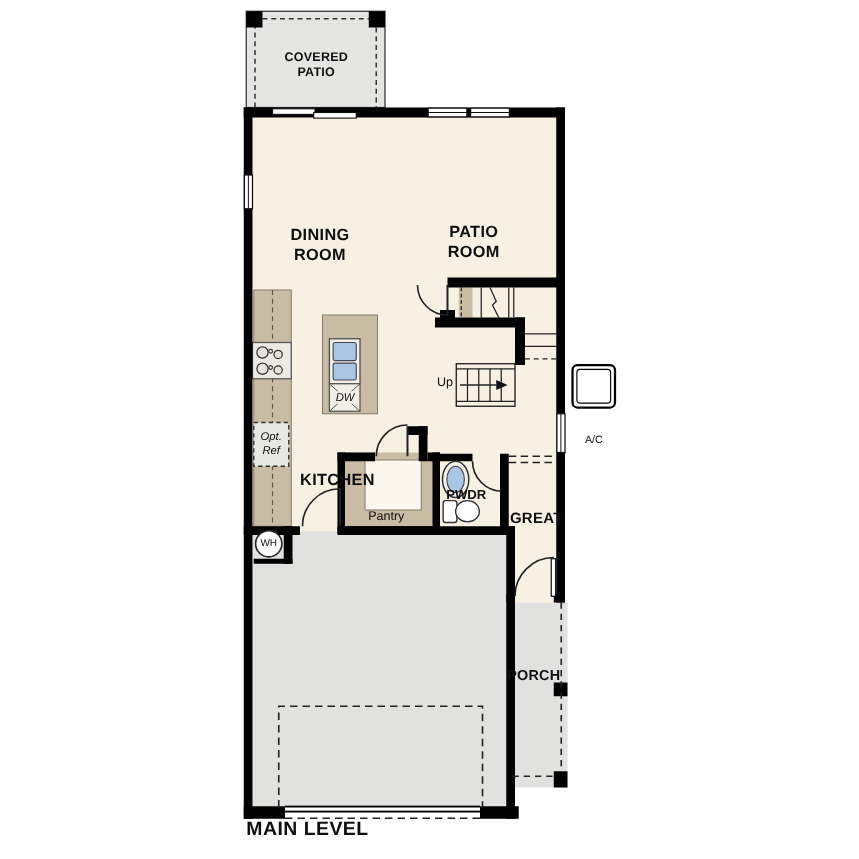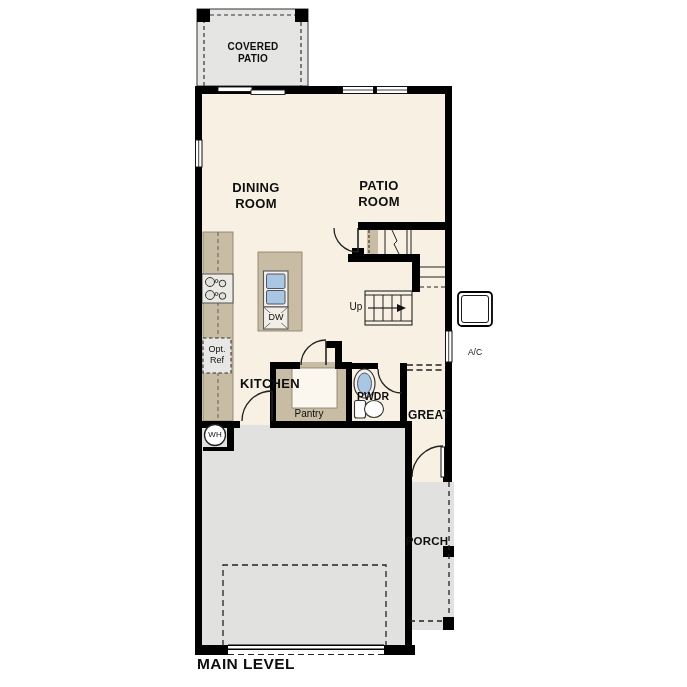--- a/index.html
+++ b/index.html
@@ -5,21 +5,21 @@
   html,body{margin:0;padding:0;background:#ffffff;}
   .plan{position:relative;width:687px;height:687px;background:#ffffff;overflow:hidden;
         font-family:"Liberation Sans",sans-serif;}
   .plan svg{position:absolute;left:0;top:0;}
   .lbl{position:absolute;transform:translate(-50%,-50%);color:#0e0e0e;text-align:center;
        line-height:1.24;white-space:nowrap;}
   .lbl span{display:block;}
   .b{font-weight:700;}
   .fs8{font-size:8px;}
   .fs85{font-size:8.5px;margin-top:43px;}
-  .fs9{font-size:9px;}
+  .fs9{font-size:9px;font-style:italic;}
   .fs95{font-size:10px;}
   .fs10{font-size:10.5px;}
   .fs11{font-size:10px;letter-spacing:.2px;}
   .fs115{font-size:11.5px;letter-spacing:.2px;}
   .fs12{font-size:12px;letter-spacing:.2px;}
   .fs13{font-size:13px;letter-spacing:.3px;margin-top:39px;}
   .fs14{font-size:14.5px;letter-spacing:.3px;}
   .title{transform:translate(0,-50%);font-size:15.5px;letter-spacing:.4px;}
 </style>
 </head>

